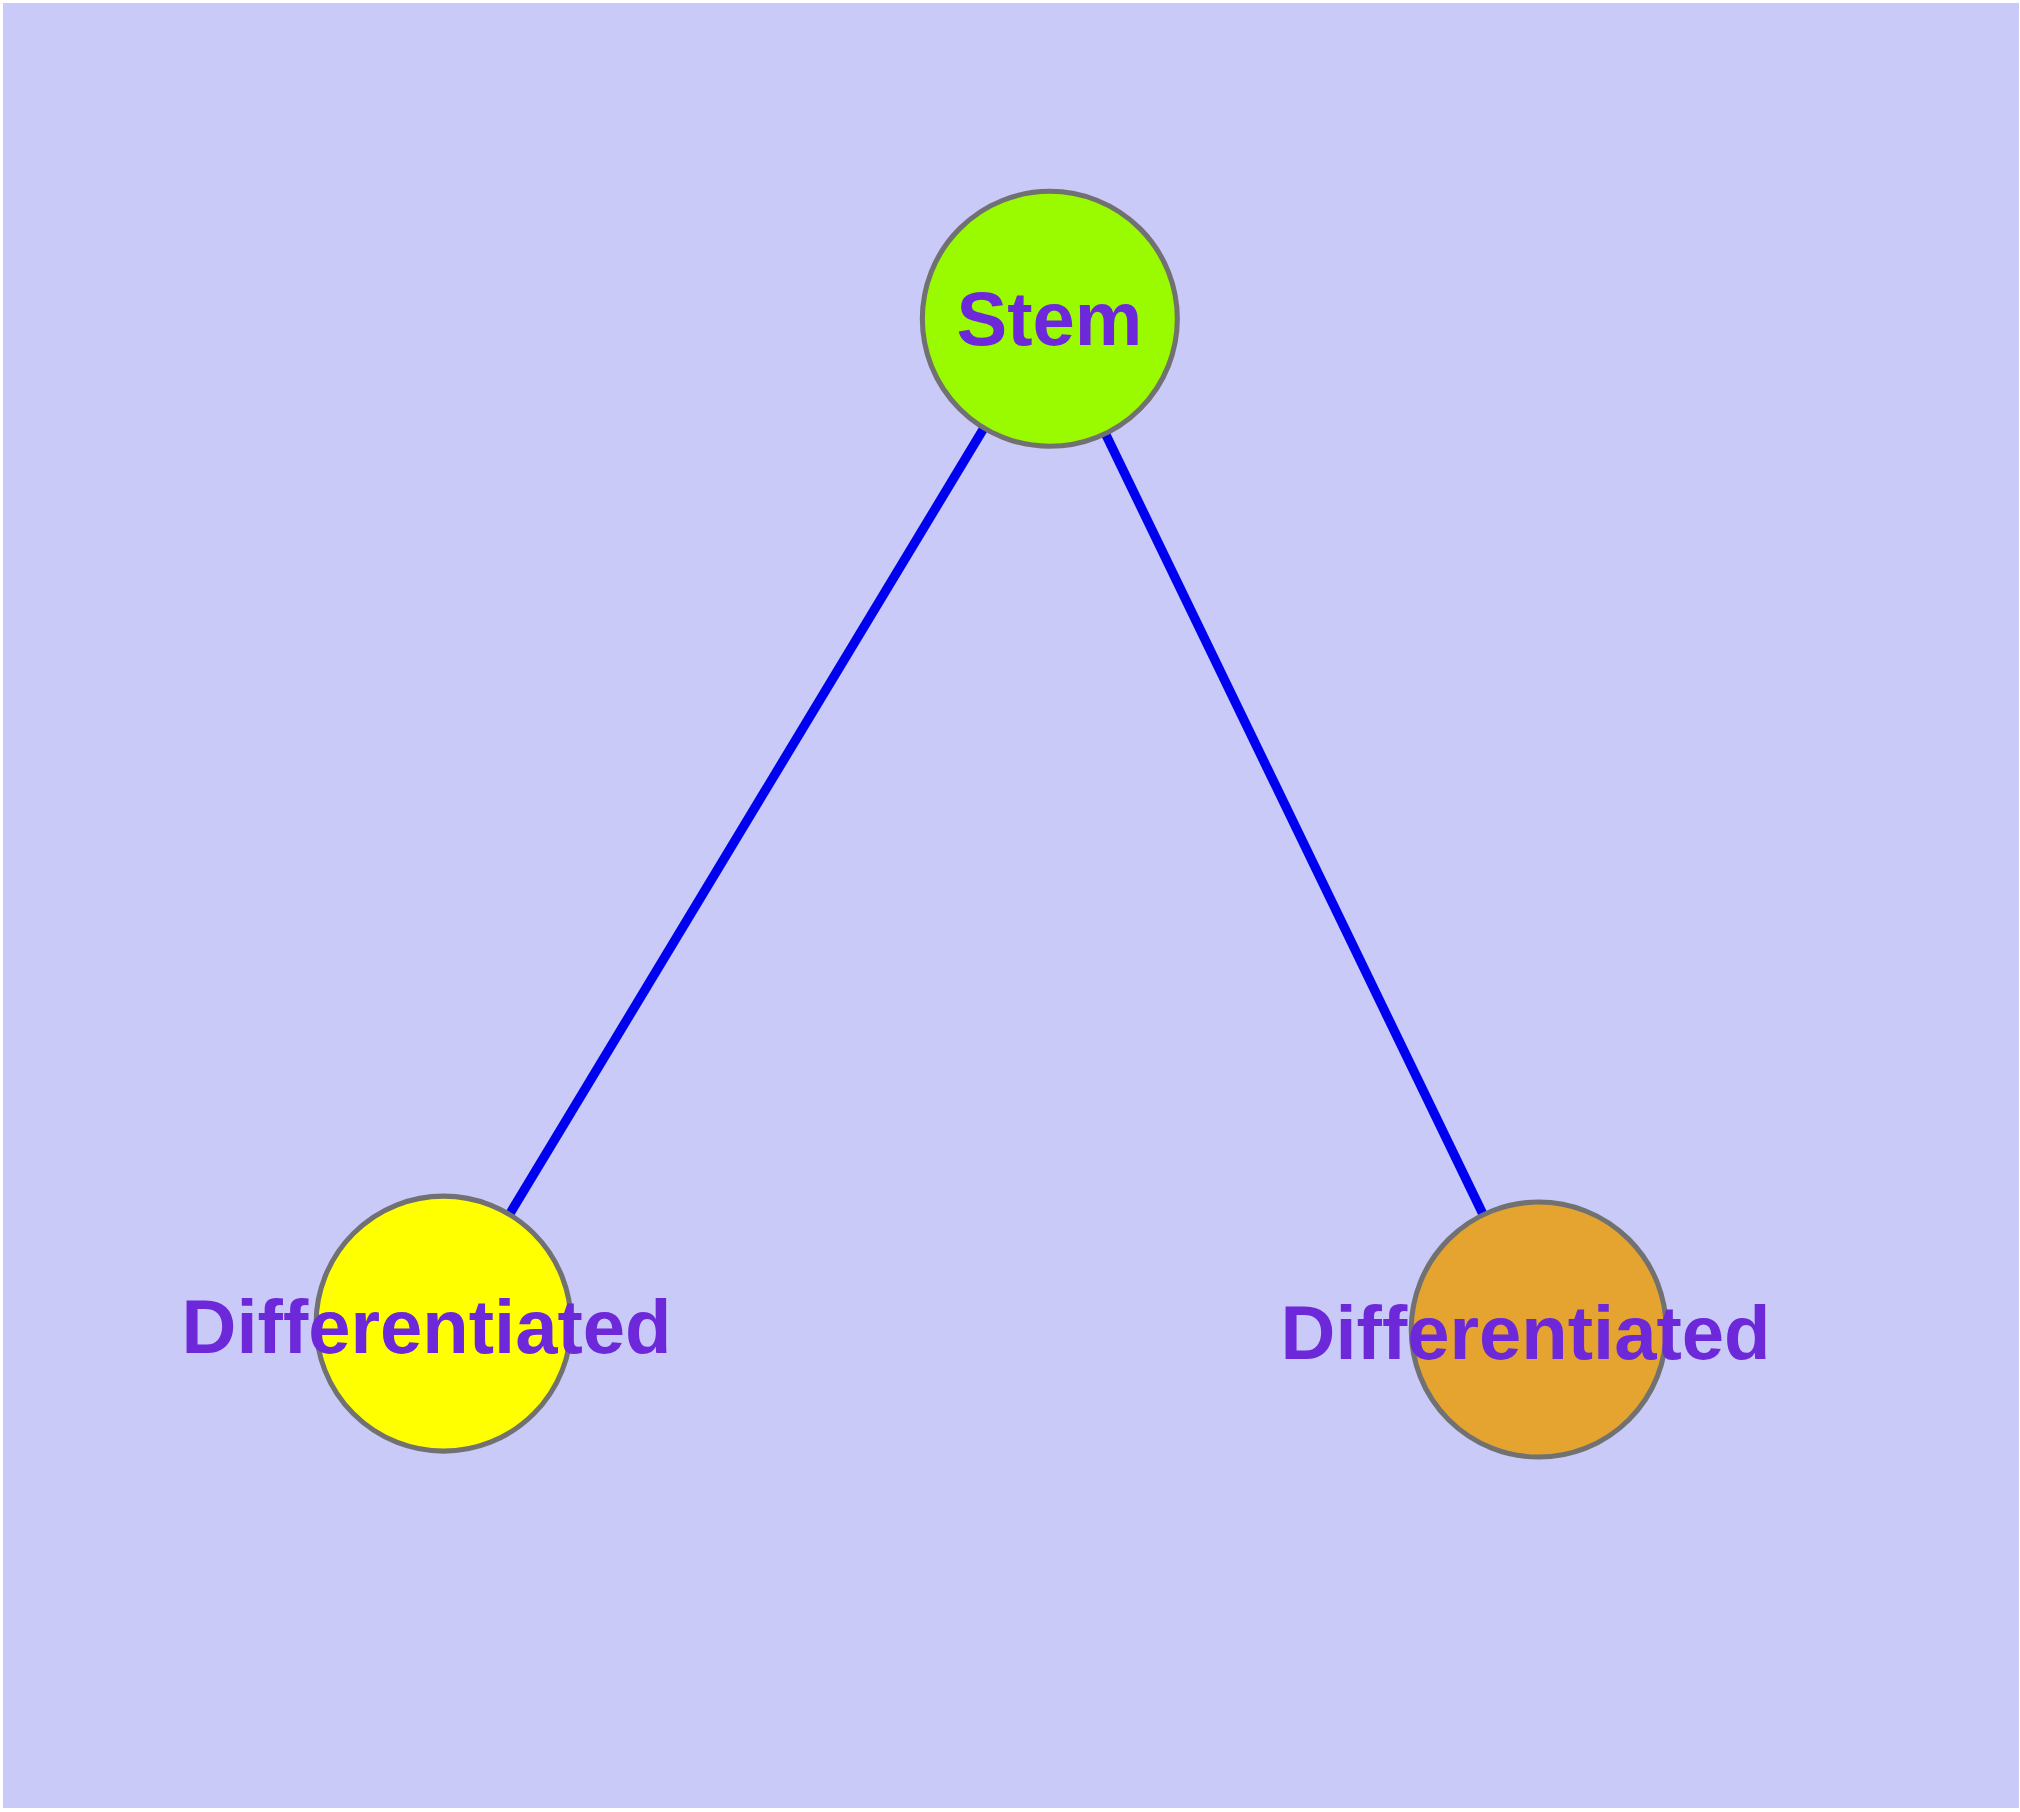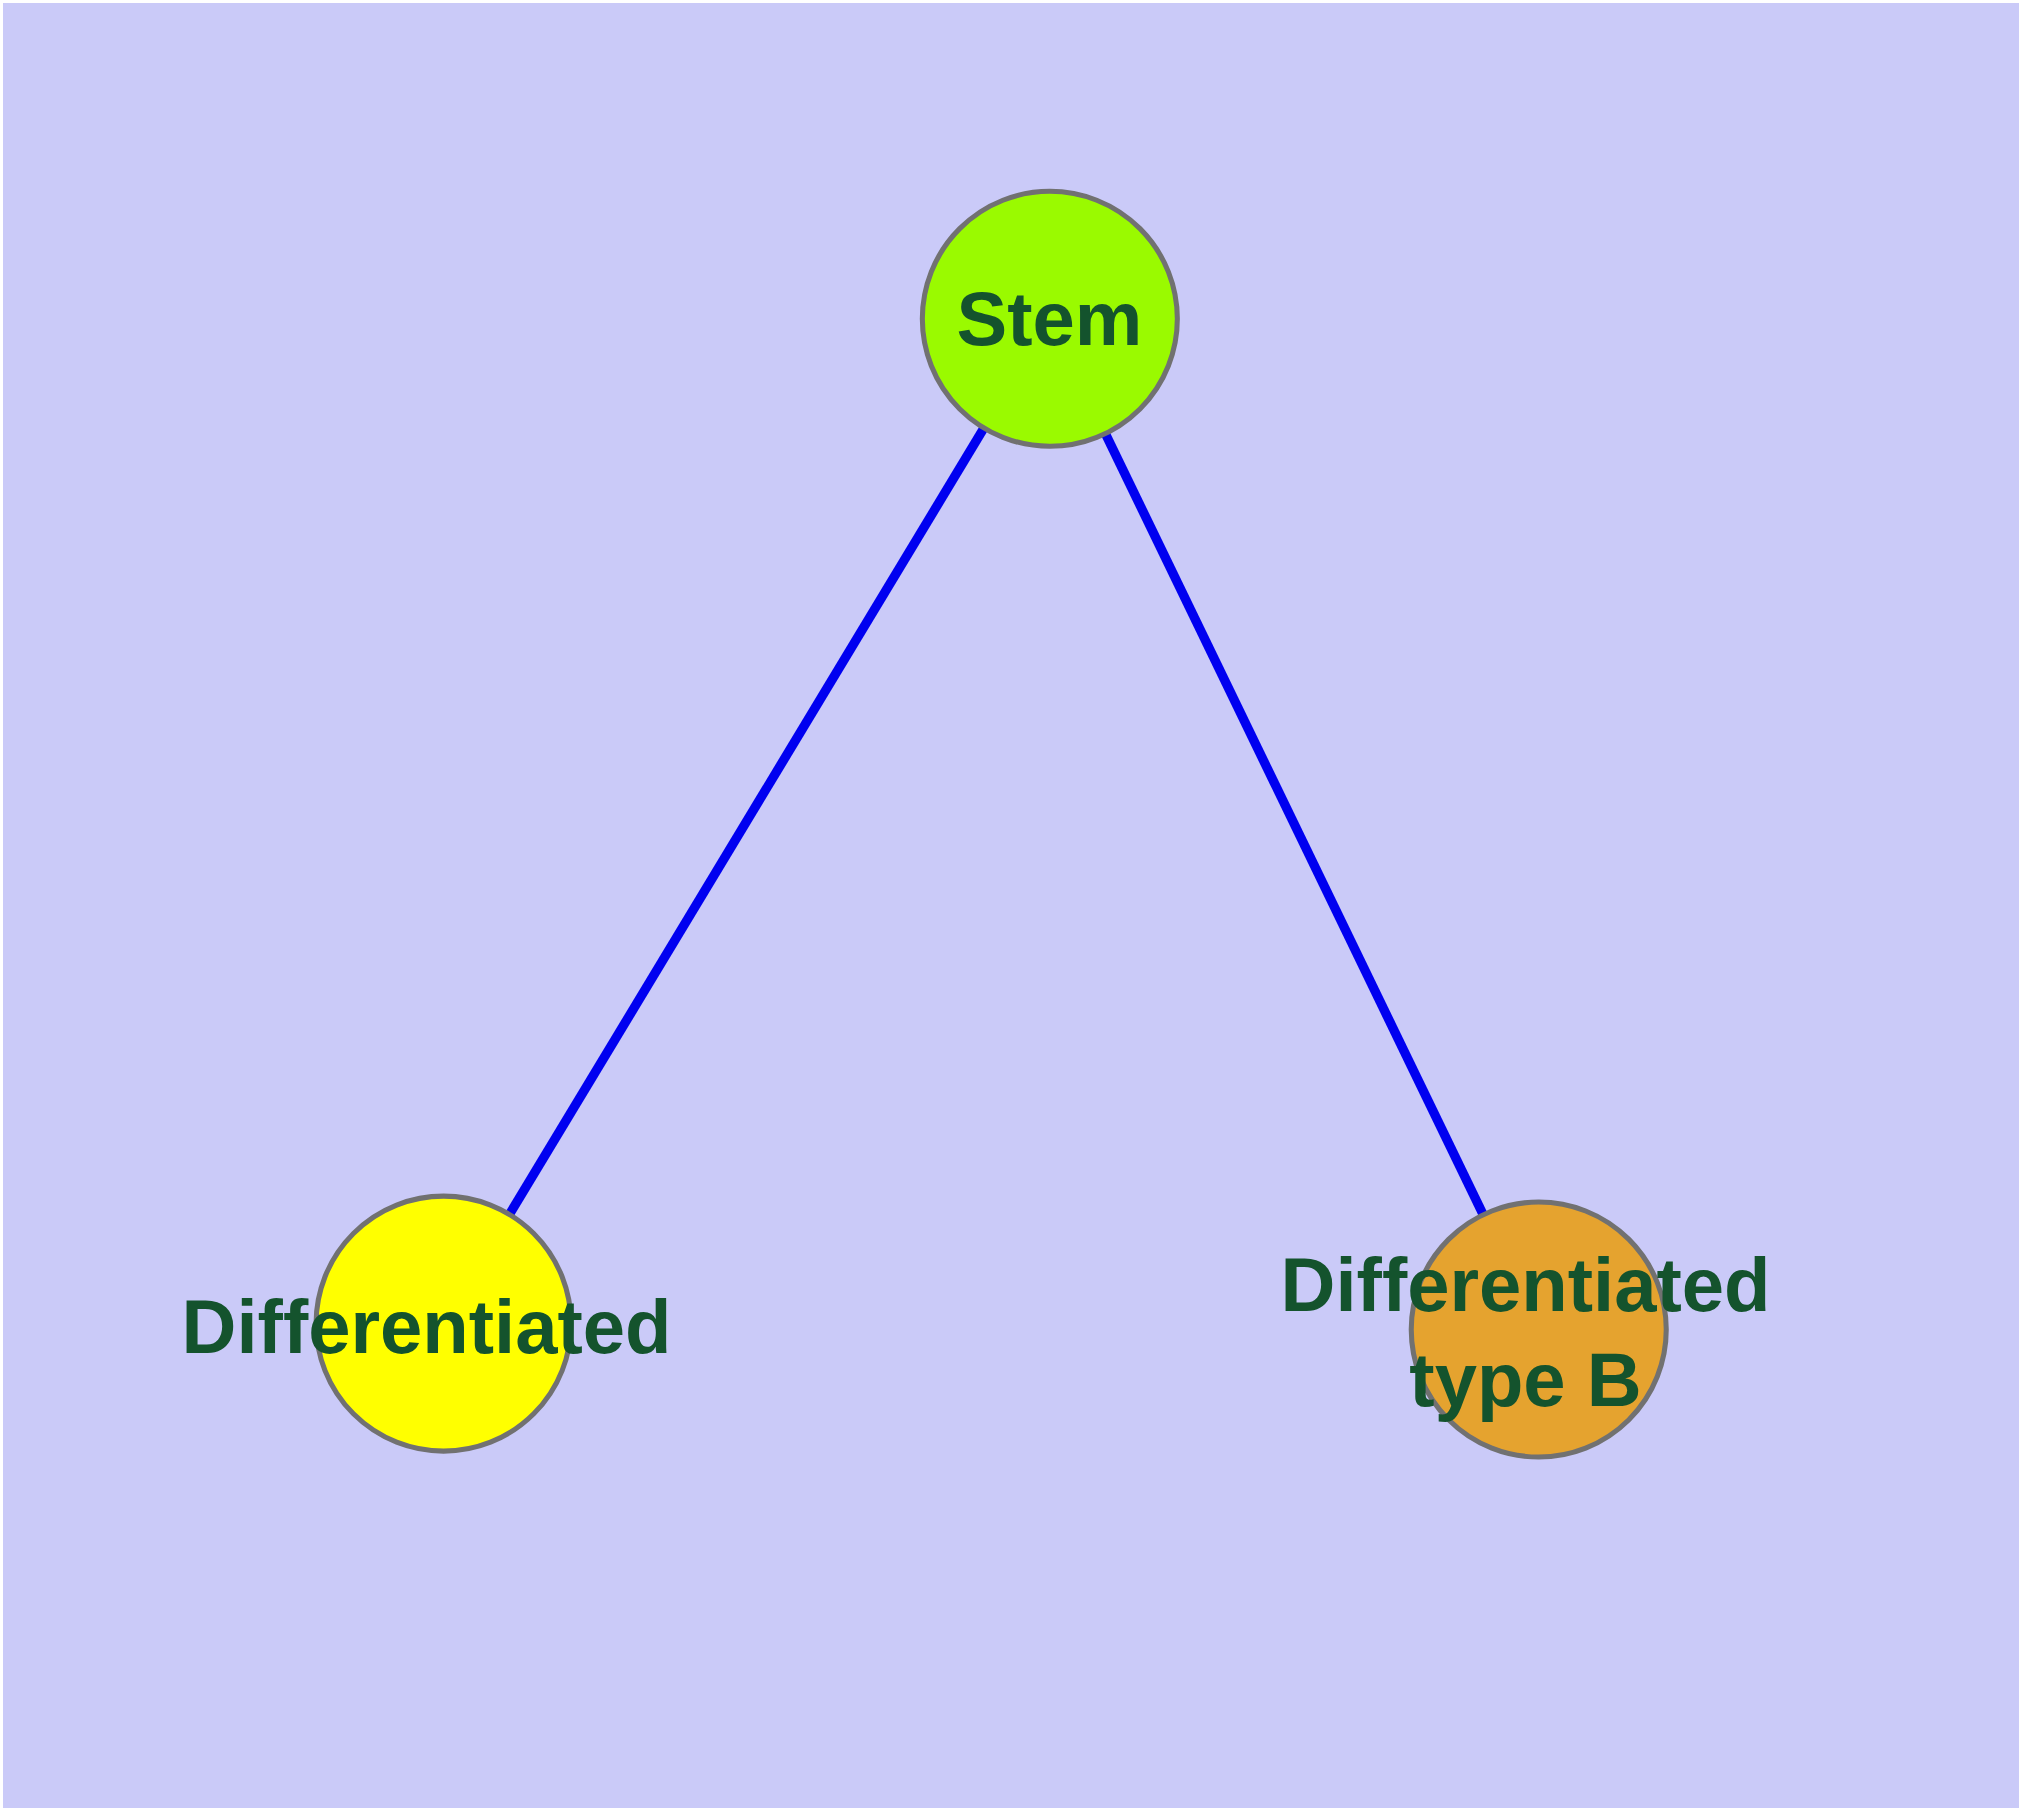--- a/index.html
+++ b/index.html
@@ -28,21 +28,21 @@
   }
   .graph-svg {
     position: absolute;
     left: 0; top: 0;
     width: 100%;
     height: 100%;
   }
   .node-label {
     position: absolute;
     transform: translate(-50%, -50%);
-    color: #14532d;
+    color: #6d28d9;
     font-weight: bold;
     font-size: 76px;
     line-height: 95px;
     text-align: center;
     white-space: nowrap;
     pointer-events: none;
   }
   .label-stem   { left: 1047px; top: 315px; }
   .label-type-a { left: 424px;  top: 1323px; }
   .label-type-b { left: 1523px; top: 1329px; }
@@ -64,18 +64,17 @@
     </svg>
 
     <div class="node-label label-stem">Stem</div>
 
     <div class="node-label label-type-a">
       <div>Differentiated</div>
     </div>
 
     <div class="node-label label-type-b">
       <div>Differentiated</div>
-      <div>type B</div>
     </div>
 
   </div>
 </div>
 
 
 </body></html>

